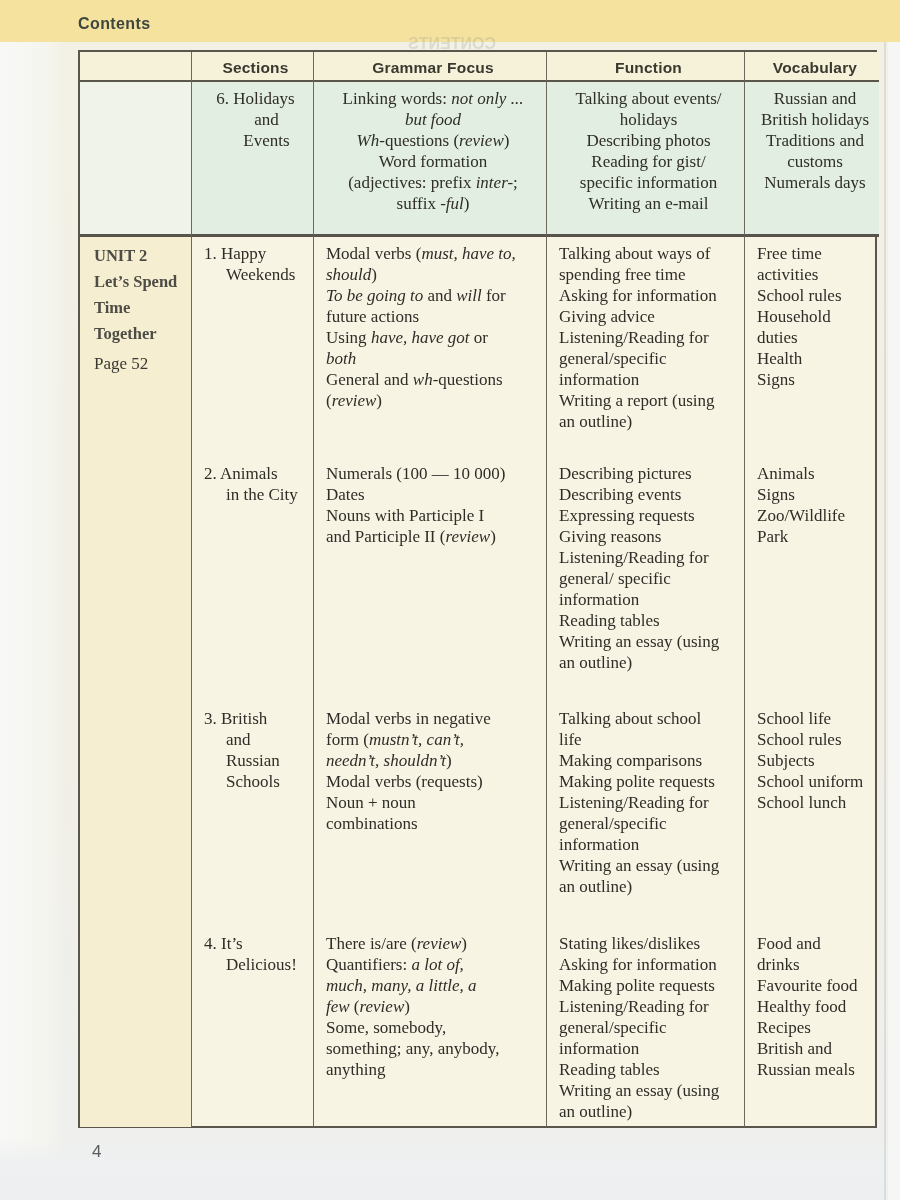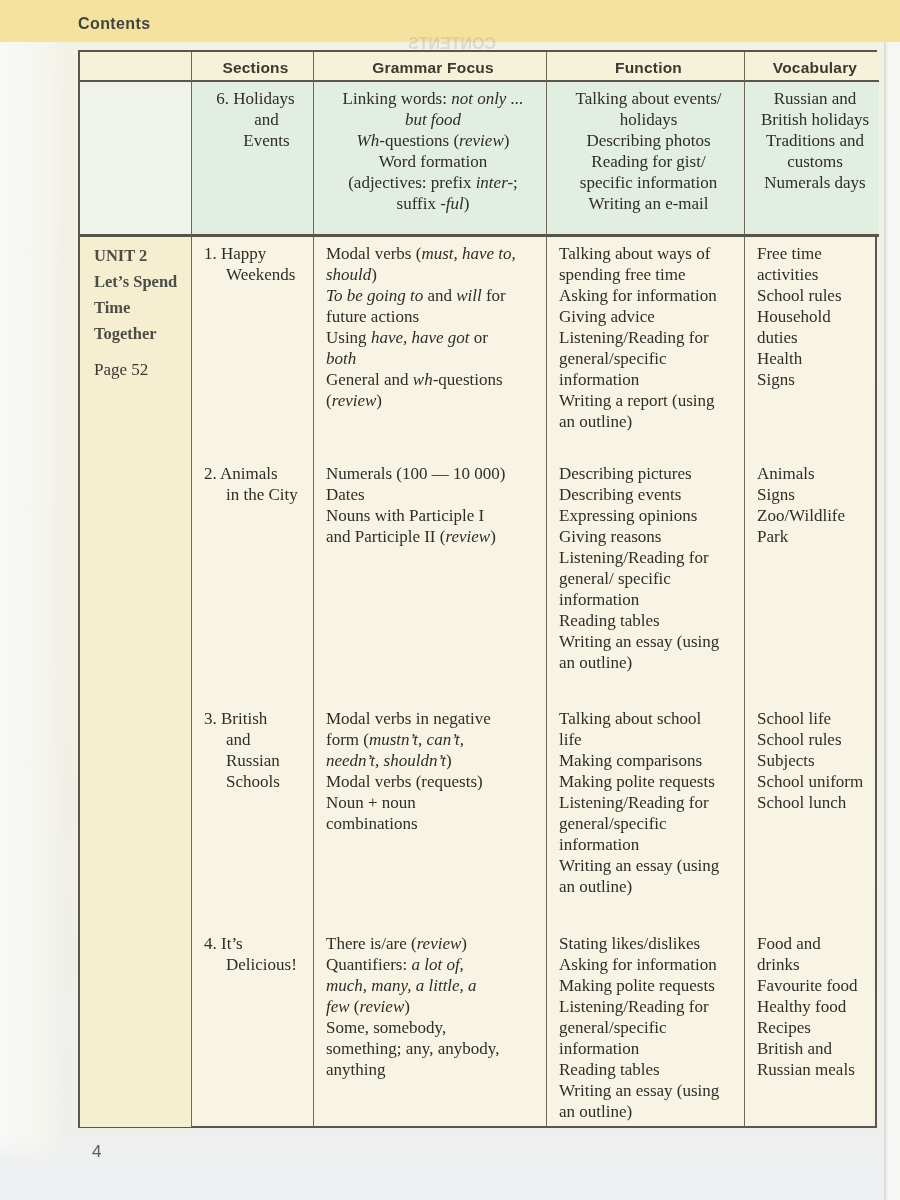--- a/index.html
+++ b/index.html
@@ -67,21 +67,21 @@
   .cell.unitcol{background:#f5eed1;}
   .cell.unitwhite{background:#eff3ea;}
   .cell.pt10{padding-top:11px;}
   .item{white-space:pre-line;}
   .sec{white-space:pre-line;padding-left:22px;text-indent:-22px;}
   .unit-title{
     font-family:Liberation Serif, serif;
     font-weight:bold;font-size:16.5px;line-height:26px;color:#4d4c45;
     white-space:pre-line;padding-left:2px;
   }
-  .unit-page{font-size:17px;color:#3a3833;margin-top:12px;padding-left:2px;}
+  .unit-page{font-size:17px;color:#3a3833;margin-top:6px;padding-left:2px;}
   
   .ghost{
     position:absolute;transform:scaleX(-1);
     color:#74857a;opacity:.2;white-space:pre-line;
     font-size:14px;line-height:19px;pointer-events:none;
   }
   .ghost.sans{font-family:"Liberation Sans","DejaVu Sans",sans-serif;font-weight:bold;}
   .pagenum{
     position:absolute;left:92px;top:1142px;
     font-family:"Liberation Sans","DejaVu Sans",sans-serif;
@@ -220,21 +220,21 @@
 in the City</div>
     </div>
     <div class="cell ">
       <div class="item">Numerals (100 — 10 000)</div>
       <div class="item">Dates</div>
       <div class="item">Nouns with Participle I<br>and Participle II (<i>review</i>)</div>
     </div>
     <div class="cell ">
       <div class="item">Describing pictures</div>
       <div class="item">Describing events</div>
-      <div class="item">Expressing opinions</div>
+      <div class="item">Expressing requests</div>
       <div class="item">Giving reasons</div>
       <div class="item">Listening/Reading for<br>general/ specific<br>information</div>
       <div class="item">Reading tables</div>
       <div class="item">Writing an essay (using<br>an outline)</div>
     </div>
     <div class="cell  lastcol">
       <div class="item">Animals</div>
       <div class="item">Signs</div>
       <div class="item">Zoo/Wildlife<br>Park</div>
     </div>

